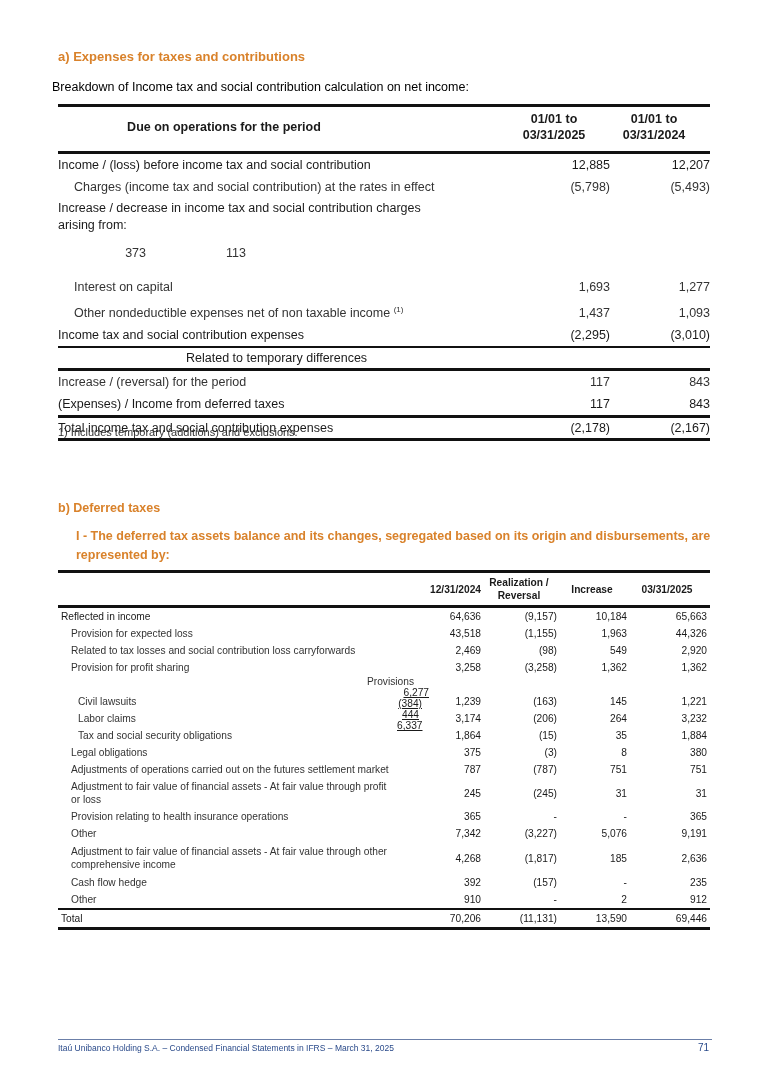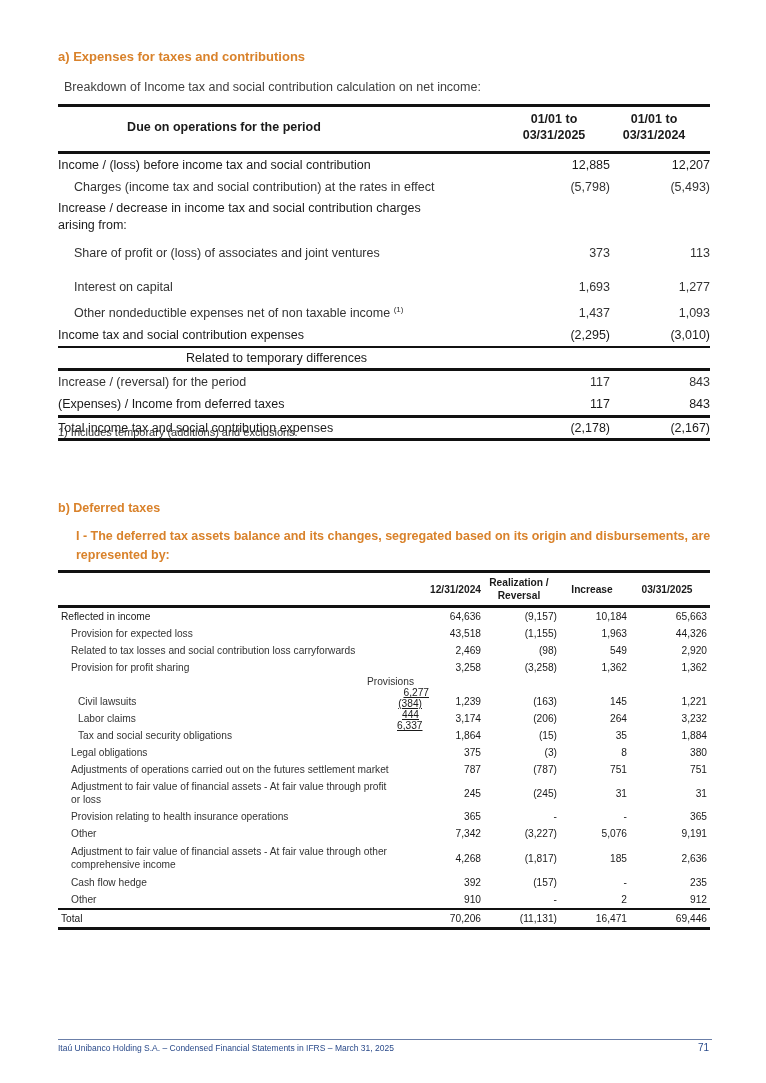--- a/index.html
+++ b/index.html
@@ -1,20 +1,20 @@
 <!DOCTYPE html>
 <html><head>
 <meta charset="utf-8">
 <style>
   html, body { margin: 0; padding: 0; background: #ffffff; }
   body { width: 766px; height: 1083px; position: relative; font-family: "Liberation Sans", sans-serif; color: #1a1a1a; overflow: hidden; }
   .abs { position: absolute; }
   .orange { color: #d9822b; font-weight: bold; }
   .h-a { left: 58px; top: 49px; font-size: 13px; }
-  .intro { left: 64px; top: 80px; font-size: 12.5px; color: #404040; }
+  .intro { left: 52px; top: 80px; font-size: 12.5px; color: #000000; }
 
   
   .tA { position: absolute; left: 58px; top: 104px; width: 652px; }
   .thick { height: 3px; background: #111; }
   .thin { height: 2px; background: #111; }
   .rowA { display: flex; align-items: center; font-size: 12.5px; }
   .rowA .lbl { flex: 1; }
   .rowA .v1 { width: 88px; text-align: right; }
   .rowA .v2 { width: 100px; text-align: right; }
   .bold { font-weight: normal; }
@@ -82,21 +82,20 @@
     <div class="v1 light">(5,798)</div>
     <div class="v2 light">(5,493)</div>
   </div>
   <div class="rowA bold" style="height:38px; line-height:17px;">
     <div class="lbl">
       <div>Increase / decrease in income tax and social contribution charges</div>
       <div>arising from:</div>
     </div>
   </div>
   <div class="rowA" style="height:30px; margin-top:2px;">
-    <div class="lbl ind">Share of profit or (loss) of associates and joint ventures</div>
     <div class="v1 light">373</div>
     <div class="v2 light">113</div>
   </div>
   <div class="rowA" style="height:30px; padding-top:4px;">
     <div class="lbl ind">Interest on capital</div>
     <div class="v1 light">1,693</div>
     <div class="v2 light">1,277</div>
   </div>
   <div class="rowA" style="height:22px;">
     <div class="lbl ind"><span>Other nondeductible expenses net of non taxable income</span> <sup>(1)</sup></div>
@@ -267,21 +266,21 @@
     <div class="c c1">910</div>
     <div class="c c2">-</div>
     <div class="c c3">2</div>
     <div class="c c4">912</div>
   </div>
   <div class="thin"></div>
   <div class="rowB bold" style="height:17px;">
     <div class="lbl">Total</div>
     <div class="c c1">70,206</div>
     <div class="c c2">(11,131)</div>
-    <div class="c c3">16,471</div>
+    <div class="c c3">13,590</div>
     <div class="c c4">69,446</div>
   </div>
   <div class="thick"></div>
 </div>
 
 <div class="abs footer-line"></div>
 <div class="abs footer-txt">Itaú Unibanco Holding S.A. – Condensed Financial Statements in IFRS – March 31, 2025</div>
 <div class="abs footer-page">71</div>
 
 </body></html>

